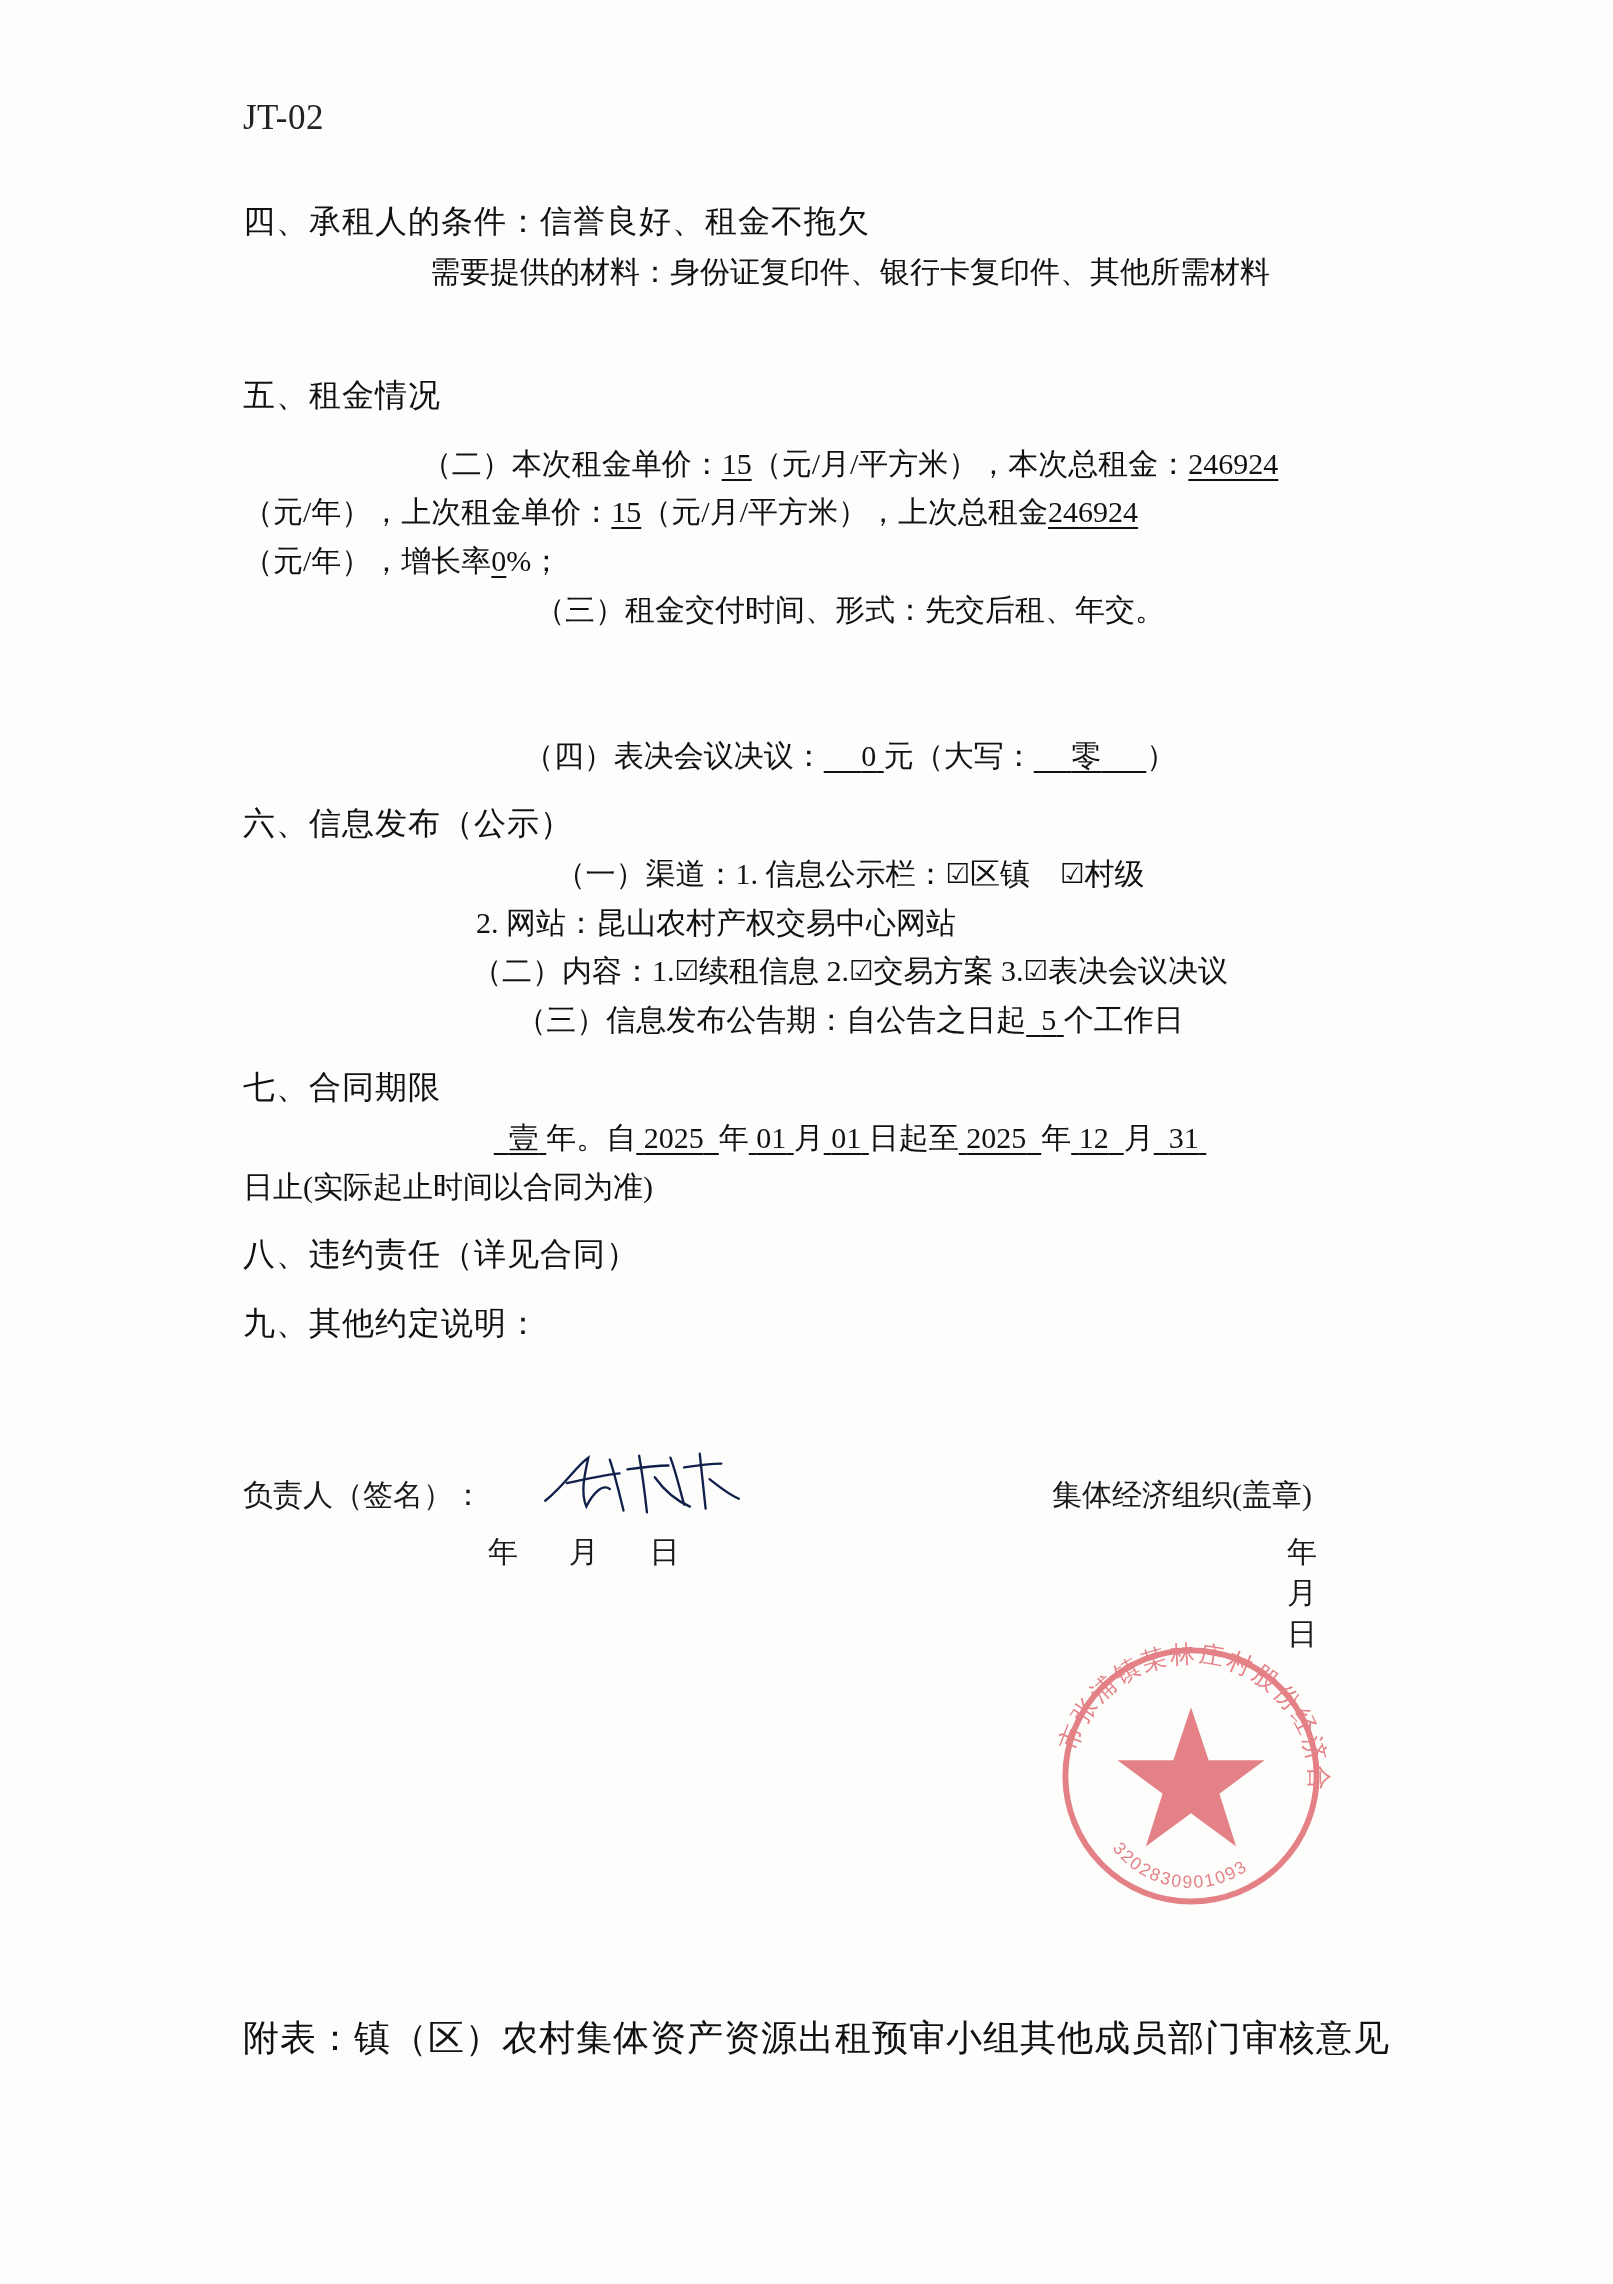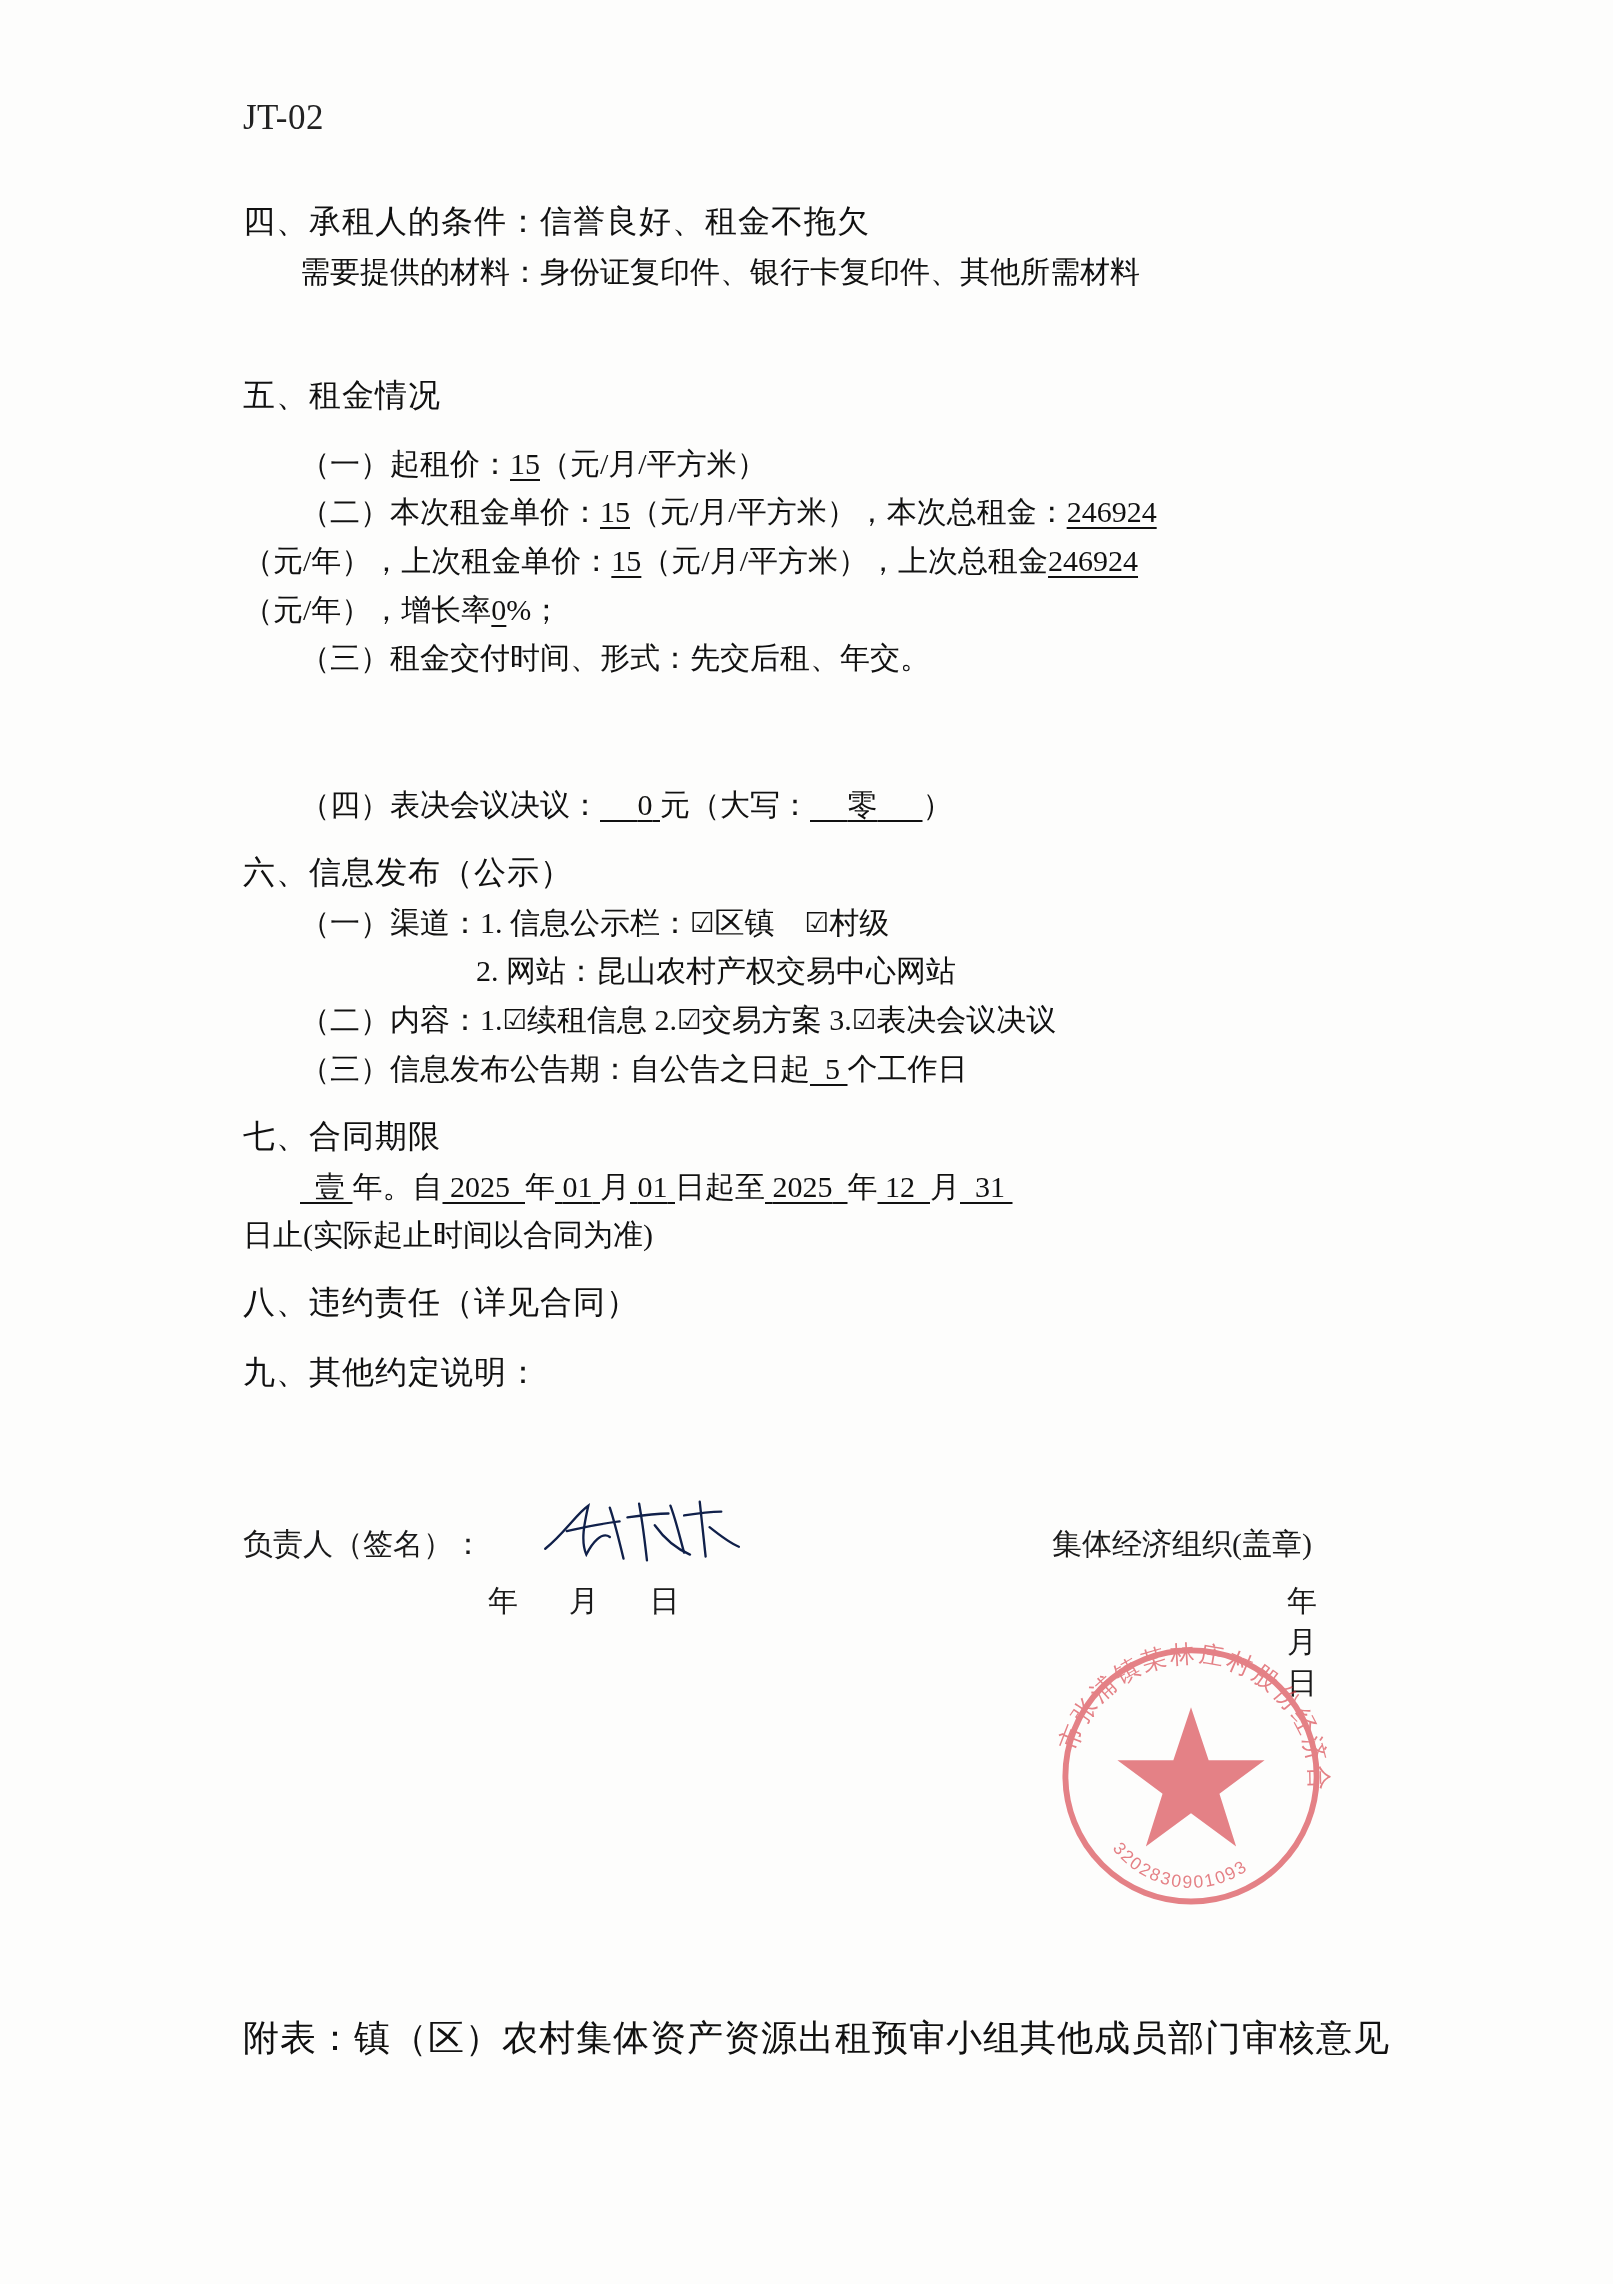--- a/index.html
+++ b/index.html
@@ -39,21 +39,21 @@
     line-height: 1.62;
     color: #111;
     white-space: pre-wrap;
     font-family: "Liberation Serif", "DejaVu Serif", serif;
   }
   .heading {
     font-size: 32px;
     font-weight: normal;
     letter-spacing: 1px;
   }
-  .indent1 { padding-left: 57px; }
+  .indent1 { padding-left: 57px; text-align: center; }
   .indent3 { padding-left: 233px; }
   .gap-s { height: 17.6px; }
   .gap-l { height: 74px; }
   .gap-xl { height: 98px; }
   .ul {
     text-decoration: underline;
     text-underline-offset: 4.9px;
     text-decoration-thickness: 1.5px;
   }
   .ck {
@@ -129,21 +129,20 @@
 
     <div class="ln heading">四、承租人的条件：信誉良好、租金不拖欠</div>
     <div class="ln indent1">需要提供的材料：身份证复印件、银行卡复印件、其他所需材料</div>
 
     <div class="gap-l"></div>
 
     <div class="ln heading">五、租金情况</div>
 
     <div class="gap-s"></div>
 
-    <div class="ln indent1"><span>（一）起租价：</span><span class="ul">15</span><span>（元/月/平方米）</span></div>
 
     <div class="ln indent1"><span>（二）本次租金单价：</span><span class="ul">15</span><span>（元/月/平方米），本次总租金：</span><span class="ul">246924</span></div>
 
     <div class="ln"><span>（元/年），上次租金单价：</span><span class="ul">15</span><span>（元/月/平方米），上次总租金</span><span class="ul">246924</span></div>
 
     <div class="ln"><span>（元/年），增长率</span><span class="ul">0</span><span>%；</span></div>
 
     <div class="ln indent1">（三）租金交付时间、形式：先交后租、年交。</div>
 
     <div class="gap-xl"></div>

